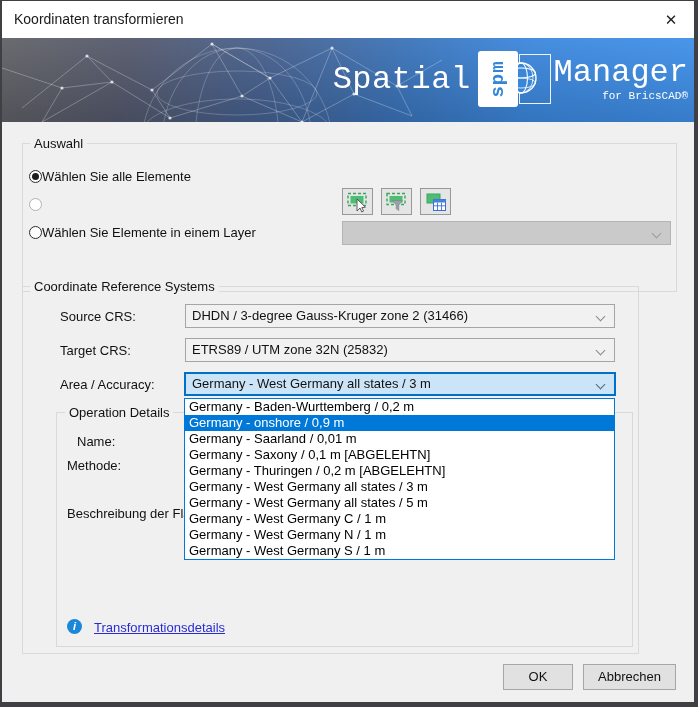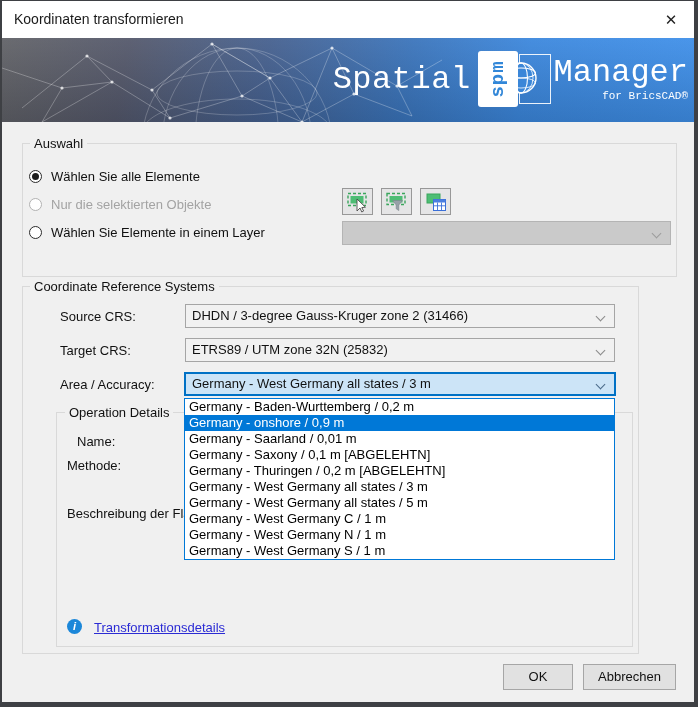--- a/index.html
+++ b/index.html
@@ -27,22 +27,22 @@
   .globe-wrap { width:32px; height:50px; border:1px solid rgba(255,255,255,0.9); margin-left:1px; position:relative; }
   .globe-wrap svg { position:absolute; left:-17px; top:5px; }
   .manager-col { display:flex; flex-direction:column; align-items:flex-end; margin-left:3px; }
   .manager-col .brand-right { font-size:32px; font-weight:400; line-height:1; }
   .manager-col .tagline { font-size:11px; margin-top:1px; }
 
   
   .group { position:absolute; border:1px solid #d9d9d9; }
   .group > .gtitle { position:absolute; top:-8px; left:7px; background:#f0f0f0; padding:0 4px; font-size:13px; color:#111; }
 
-  .auswahl { left:20px; top:142px; width:655px; height:134px; }
-  .radio-row { position:absolute; display:flex; align-items:center; gap:9px; height:17px; }
+  .auswahl { left:20px; top:142px; width:655px; height:149px; }
+  .radio-row { position:absolute; display:flex; align-items:center; height:17px; }
   .radio { width:13px; height:13px; border-radius:50%; border:1px solid #2b2b2b; background:#fff; position:relative; flex:none; }
   .radio.sel::after { content:""; position:absolute; left:2px; top:2px; width:7px; height:7px; border-radius:50%; background:#1c1c1c; }
   .radio.dis { border-color:#b2b2b2; }
   .radio-label { font-size:13px; color:#111; white-space:nowrap; }
   .radio-label.dis { color:#a3a3a3; }
 
   .iconbtn-row { position:absolute; left:319px; top:44px; display:flex; gap:8px; }
   .iconbtn { width:31px; height:27px; background:#e5e5e6; border:1px solid #989898; display:flex;
              align-items:center; justify-content:center; cursor:pointer; }
 
@@ -145,21 +145,20 @@
 
     <div class="group auswahl">
       <span class="gtitle">Auswahl</span>
 
       <div class="radio-row" style="left:6px; top:24px;">
         <span class="radio sel"></span>
         <span class="radio-label">Wählen Sie alle Elemente</span>
       </div>
       <div class="radio-row" style="left:6px; top:52px;">
         <span class="radio dis"></span>
-        <span class="radio-label dis">Nur die selektierten Objekte</span>
       </div>
       <div class="radio-row" style="left:6px; top:80px;">
         <span class="radio"></span>
         <span class="radio-label">Wählen Sie Elemente in einem Layer</span>
       </div>
 
       <div class="iconbtn-row">
         <div class="iconbtn">
           <svg width="24" height="22" viewBox="0 0 24 22">
             <rect x="2" y="2.5" width="18" height="12" fill="none" stroke="#3aa65c" stroke-width="1.4" stroke-dasharray="3 2"></rect>

